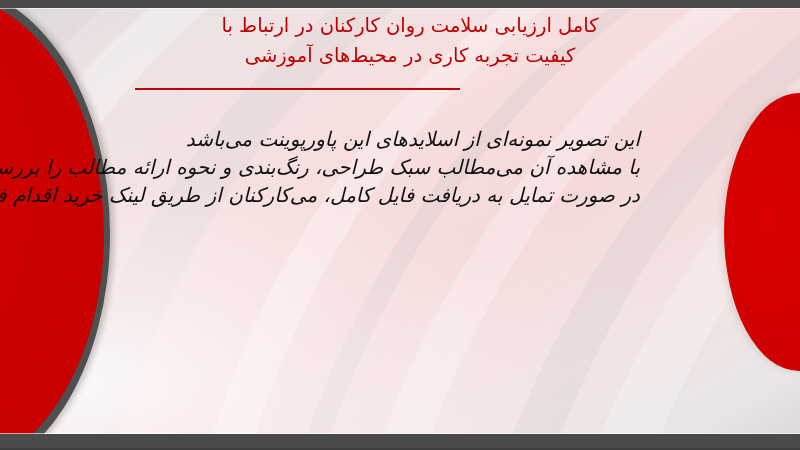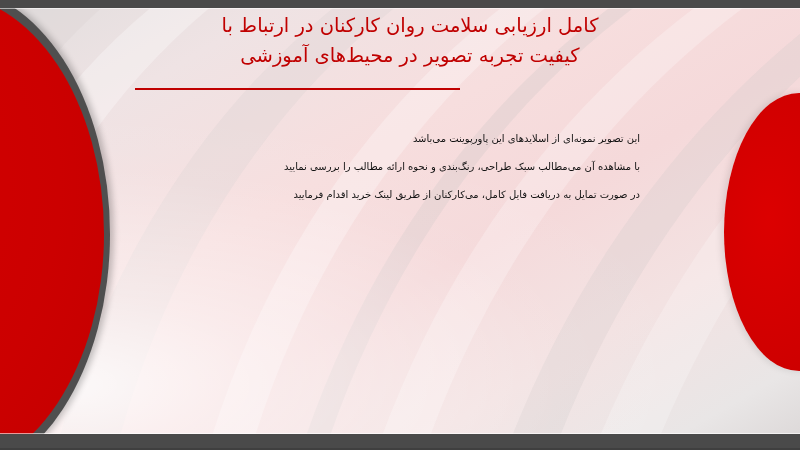--- a/index.html
+++ b/index.html
@@ -125,24 +125,25 @@
   .body-block {
     position: absolute;
     right: 160px;
     top: 118px;
     width: 470px;
     direction: rtl;
     text-align: right;
   }
   .body-line {
     color: #111111;
-    font-size: 10px;
+    font-size: 20px;
     line-height: 28px;
     font-weight: 400;
     white-space: nowrap;
+    font-style: italic;
   }
 </style>
 </head>
 <body>
 
 <div id="slide">
 
   <div class="canvas">
 
     <svg class="rays" viewBox="0 0 800 429" preserveAspectRatio="none">
@@ -165,21 +166,21 @@
 
     <div class="canvas-glow"></div>
 
     <div class="left-ellipse-ring"></div>
     <div class="left-ellipse"></div>
 
     <div class="right-ellipse"></div>
 
     <div class="title-block">
       <div class="title-line">کامل ارزیابی سلامت روان کارکنان در ارتباط با</div>
-      <div class="title-line">کیفیت تجربه تصویر در محیط‌های آموزشی</div>
+      <div class="title-line">کیفیت تجربه کاری در محیط‌های آموزشی</div>
       <div class="title-rule"></div>
     </div>
 
     <div class="body-block">
       <div class="body-line">این تصویر نمونه‌ای از اسلایدهای این پاورپوینت می‌باشد</div>
       <div class="body-line">با مشاهده آن می‌مطالب سبک طراحی، رنگ‌بندی و نحوه ارائه مطالب را بررسی نمایید</div>
       <div class="body-line">در صورت تمایل به دریافت فایل کامل، می‌کارکنان از طریق لینک خرید اقدام فرمایید</div>
     </div>
 
   </div>

